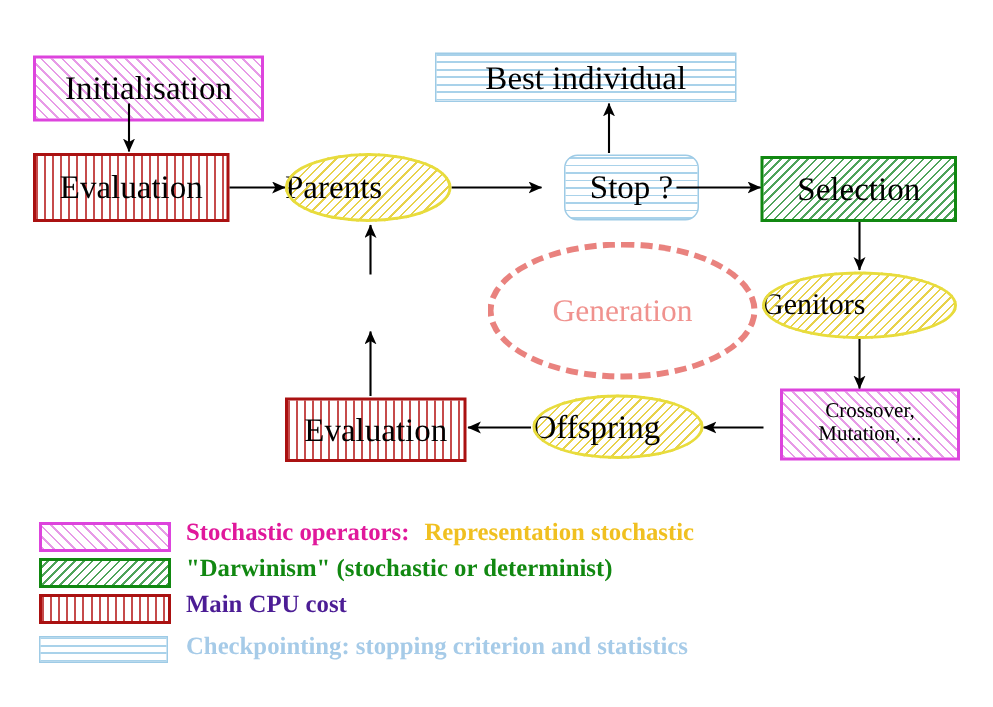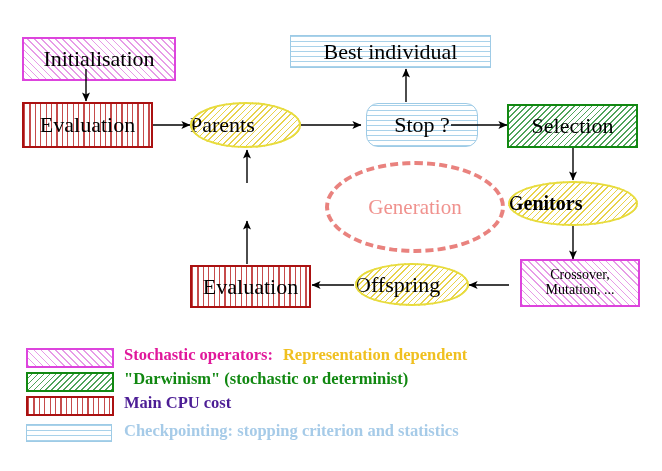--- a/index.html
+++ b/index.html
@@ -121,29 +121,29 @@
 
   <div class="ellipse pat-yellow t-big" style="left:190px;top:102px;width:111px;height:46px;">
     <div class="ellipse-ring"></div>
     <span>Parents</span>
   </div>
 
   <div class="node pat-blue t-big" style="left:290px;top:35px;width:201px;height:33px;align-items:center;">
     <span>Best individual</span>
   </div>
 
-  <div class="node pat-blue rounded t-big" style="left:366px;top:103px;width:112px;height:44px;border-radius:12px;">
+  <div class="node pat-blue rounded t-big" style="left:376px;top:103px;width:90px;height:44px;">
     <span>Stop ?</span>
   </div>
 
   <div class="node pat-green t-big" style="left:507px;top:104px;width:131px;height:44px;">
     <span>Selection</span>
   </div>
 
-  <div class="ellipse pat-yellow t-mid" style="left:508px;top:181px;width:130px;height:45px;font-weight:bold;">
+  <div class="ellipse pat-yellow t-mid" style="left:508px;top:181px;width:130px;height:45px;">
     <div class="ellipse-ring"></div>
     <span>Genitors</span>
   </div>
 
   <div class="node pat-magenta t-xsmall" style="left:520px;top:259px;width:120px;height:48px;flex-direction:column;">
     <span>Crossover,</span>
     <span>Mutation, ...</span>
   </div>
 
   <div class="ellipse pat-yellow t-big" style="left:355px;top:263px;width:114px;height:43px;">
@@ -158,21 +158,21 @@
 
   <div id="generation-ellipse" style="left:325px;top:161px;width:172px;height:84px;">
     <span>Generation</span>
   </div>
 
   <div id="legend">
 
     <div class="legend-row" style="top:8px;">
       <div class="legend-swatch pat-magenta"></div>
       <div class="legend-text" style="color:#E0189B;">
-        <span>Stochastic operators:</span><span class="accent" style="color:#F0C020;">Representation dependent</span>
+        <span>Stochastic operators:</span><span class="accent" style="color:#F0C020;">Representation stochastic</span>
       </div>
     </div>
 
     <div class="legend-row" style="top:32px;">
       <div class="legend-swatch pat-green"></div>
       <div class="legend-text" style="color:#118811;">"Darwinism" (stochastic or determinist)</div>
     </div>
 
     <div class="legend-row" style="top:56px;">
       <div class="legend-swatch pat-red"></div>

